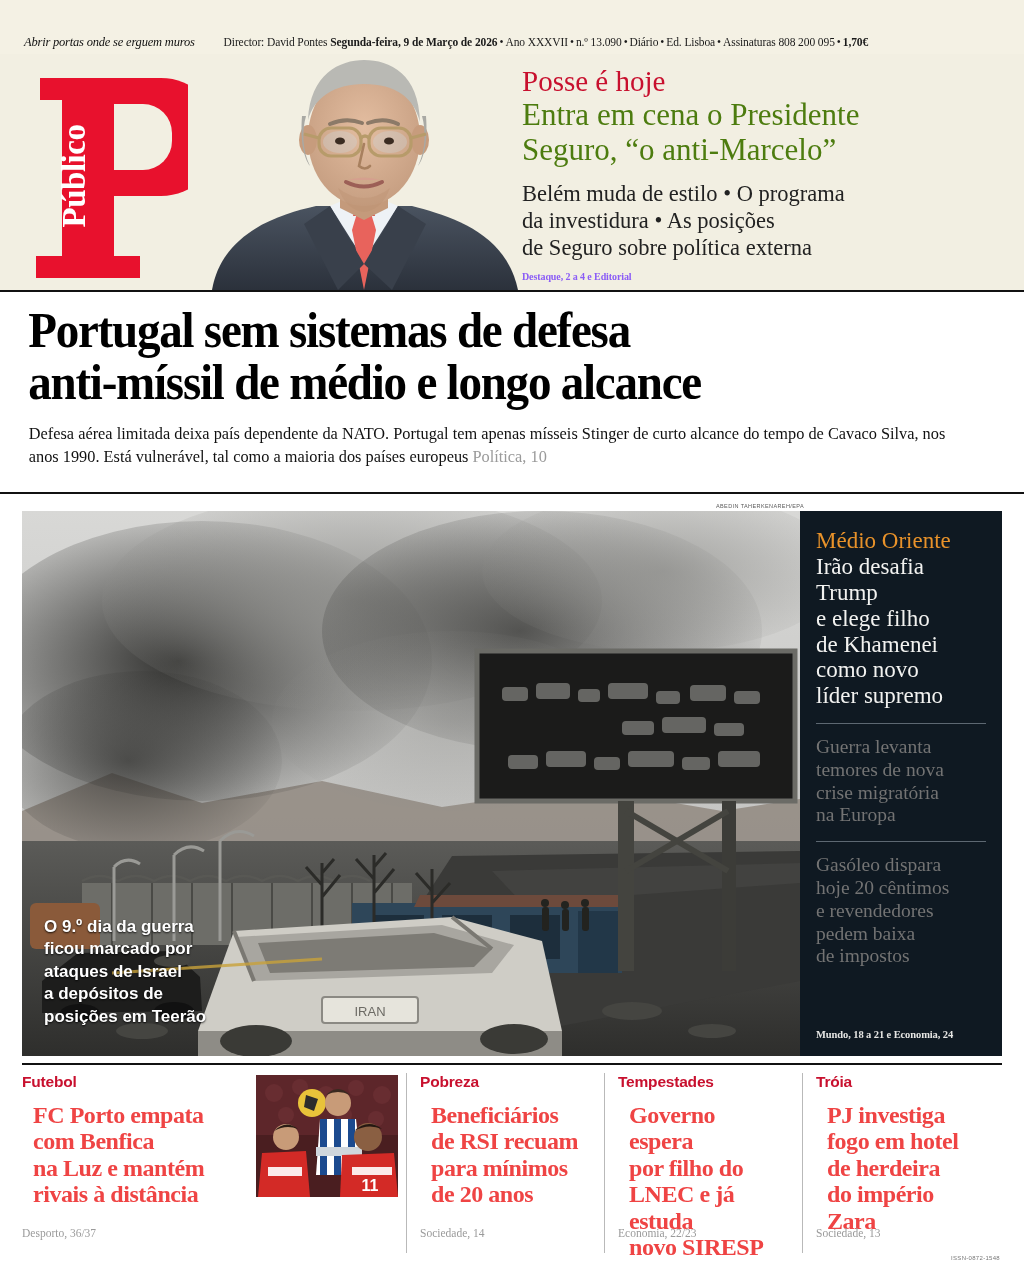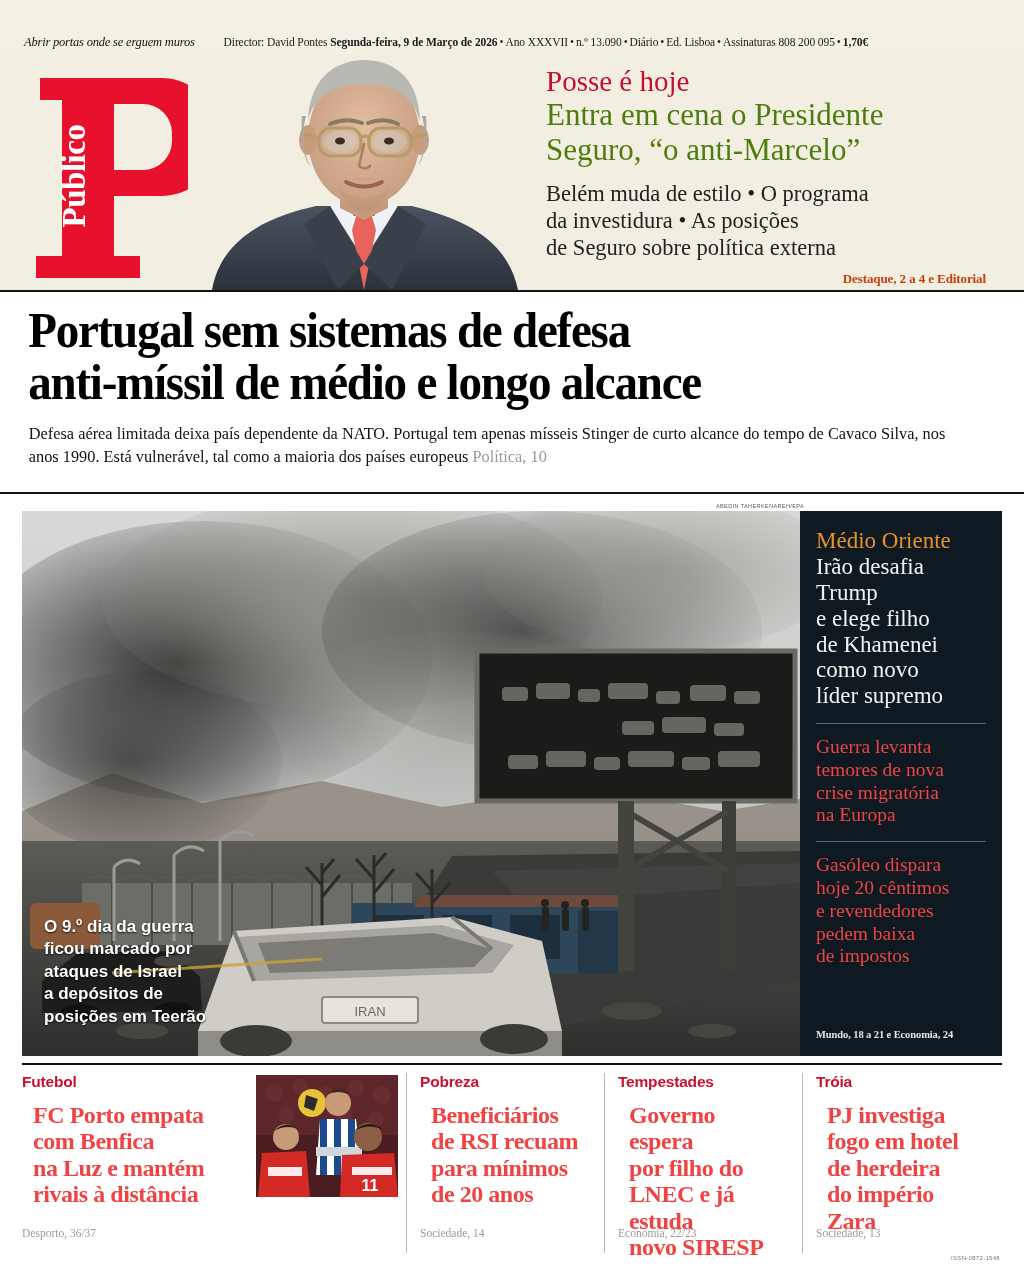--- a/index.html
+++ b/index.html
@@ -75,36 +75,36 @@
 
   
   .portrait{
     position:absolute;left:188px;top:0;width:352px;height:236px;overflow:hidden;
     background:#f2efe2;
   }
   .portrait svg{display:block;}
 
   
   .teaser{
-    position:absolute;left:546px;top:12px;width:440px;
+    position:absolute;left:522px;top:12px;width:440px;
   }
   .teaser .kicker{
     color:#c8102e;font-size:29px;font-weight:normal;line-height:1.08;
     font-family:"Liberation Serif",serif;margin:0 0 1px 0;
   }
   .teaser .head{
     font-size:31px;line-height:1.12;margin:0 0 12px 0;color:#4d7c0f;
     font-family:"Liberation Serif",serif;font-weight:normal;
   }
   .teaser .sub{
     font-size:22.5px;line-height:1.2;margin:0 0 10px 0;color:#222;
     font-family:"Liberation Serif",serif;
   }
   .teaser .ref{
-    font-size:13px;font-weight:bold;color:#c2410c;letter-spacing:-0.1px;text-align:right;
+    font-size:10px;font-weight:bold;color:#8b5cf6;letter-spacing:-0.1px;
   }
 
   
   .lead{
     position:absolute;left:0;top:292px;width:1024px;height:200px;background:#fff;
     border-bottom:2px solid #111;
   }
   .lead h1{
     margin:0;padding:12px 26px 0 30px;
     font-family:"Liberation Serif",serif;
@@ -148,21 +148,21 @@
     font-family:"Liberation Serif",serif;
   }
   .darkcol .head{
     color:#f2f2f0;font-size:23px;line-height:1.12;margin:0;font-weight:normal;
     font-family:"Liberation Serif",serif;
   }
   .darkcol hr{
     border:0;border-top:1px solid #5d6872;margin:14px 0 12px 0;
   }
   .darkcol .item{
-    color:#ef4444;font-size:19.5px;line-height:1.17;
+    color:#737373;font-size:19.5px;line-height:1.17;
     font-family:"Liberation Serif",serif;
   }
   .darkcol .ref{
     position:absolute;left:16px;bottom:16px;
     color:#e6e6e4;font-size:10.5px;font-weight:bold;letter-spacing:-0.1px;
     font-family:"Liberation Serif",serif;
   }
 
   
   .bottomrule{position:absolute;left:22px;top:1063px;width:980px;height:2px;background:#111;}

